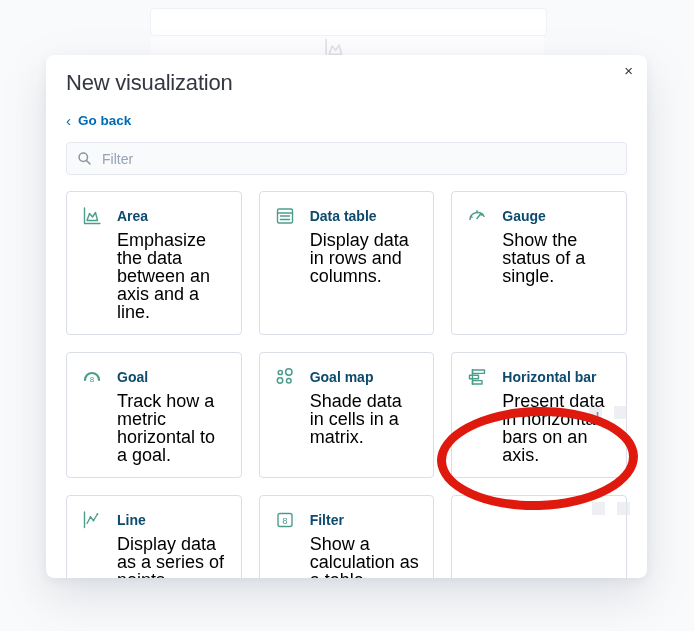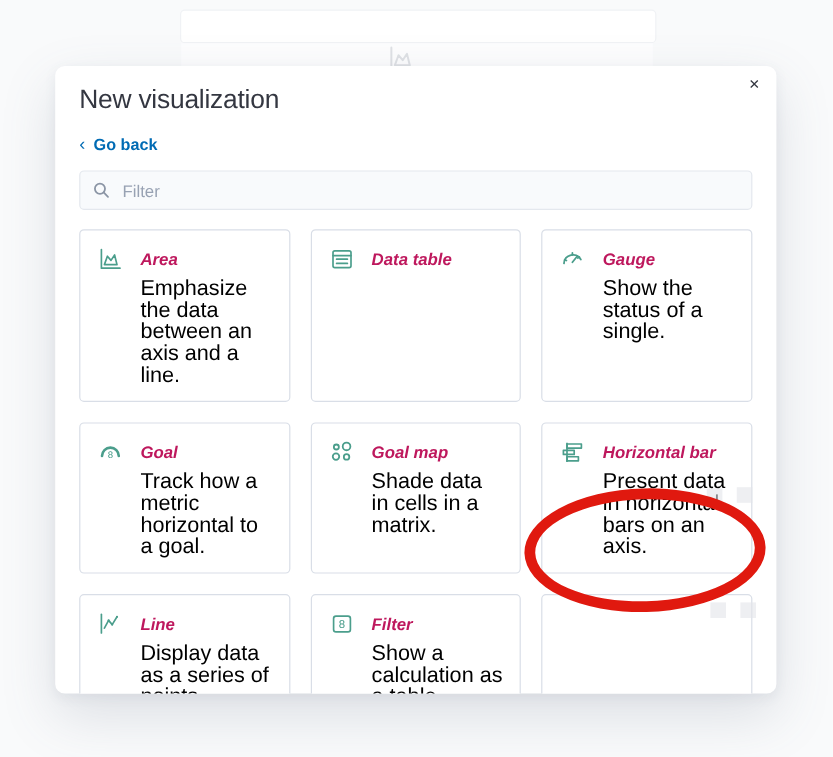--- a/index.html
+++ b/index.html
@@ -50,21 +50,21 @@
   .grid{
     margin-top:16px;display:grid;grid-template-columns:repeat(3,1fr);
     gap:17px 17px;
   }
   .card{
     background:#fff;border:1px solid #d9dee7;border-radius:4px;
     padding:13px 14px;cursor:pointer;min-height:62px;
   }
   .card-head{display:flex;align-items:center;gap:14px;height:21px;}
   .card-head .icon{width:22px;height:22px;flex:0 0 22px;display:flex;align-items:center;justify-content:center;}
-  .card-title{font-size:14px;font-weight:700;color:#be185d;font-style:italic;}
+  .card-title{font-size:14px;font-weight:700;color:#0c4a6e;}
   .card-desc{margin:5px 0 0 36px;font-size:18px;color:#000000;line-height:18px;}
 
   
   .chk{position:absolute;width:13px;height:13px;background:#e2e5ea;opacity:.6;z-index:3;}
   .red-ellipse{
     position:absolute;left:437px;top:407px;width:201px;height:103px;
     border:9px solid #e0190f;border-radius:50%;z-index:4;
     transform:rotate(-1.5deg);pointer-events:none;
     box-sizing:border-box;
   }
@@ -122,20 +122,21 @@
           <span class="icon">
             <svg width="22" height="22" viewBox="0 0 22 22" fill="none" stroke="#4b9e8c" stroke-width="1.4" stroke-linecap="round" stroke-linejoin="round">
               <rect x="3.5" y="4" width="15" height="14" rx="1.5"></rect>
               <path d="M3.5 8h15"></path>
                 <path d="M6.5 11h9"></path>
                 <path d="M6.5 14.5h9"></path>
             </svg>
           </span>
           <span class="card-title">Data table</span>
         </div>
+        <div class="card-desc">Display data in rows and columns.</div>
       </div>
 
       <div class="card">
         <div class="card-head">
           <span class="icon">
             <svg width="22" height="22" viewBox="0 0 22 22" fill="none" stroke="#4b9e8c" stroke-width="1.5" stroke-linecap="round" stroke-linejoin="round">
               <path d="M4 14.5a7.5 7.5 0 0 1 14-3.2"></path>
               <path d="M11 13.5 15 8.5"></path>
               <path d="M4.6 11.5l1.4.6M11 5.8v1.5M16.8 9.2l-1.3.8"></path>
             </svg>

